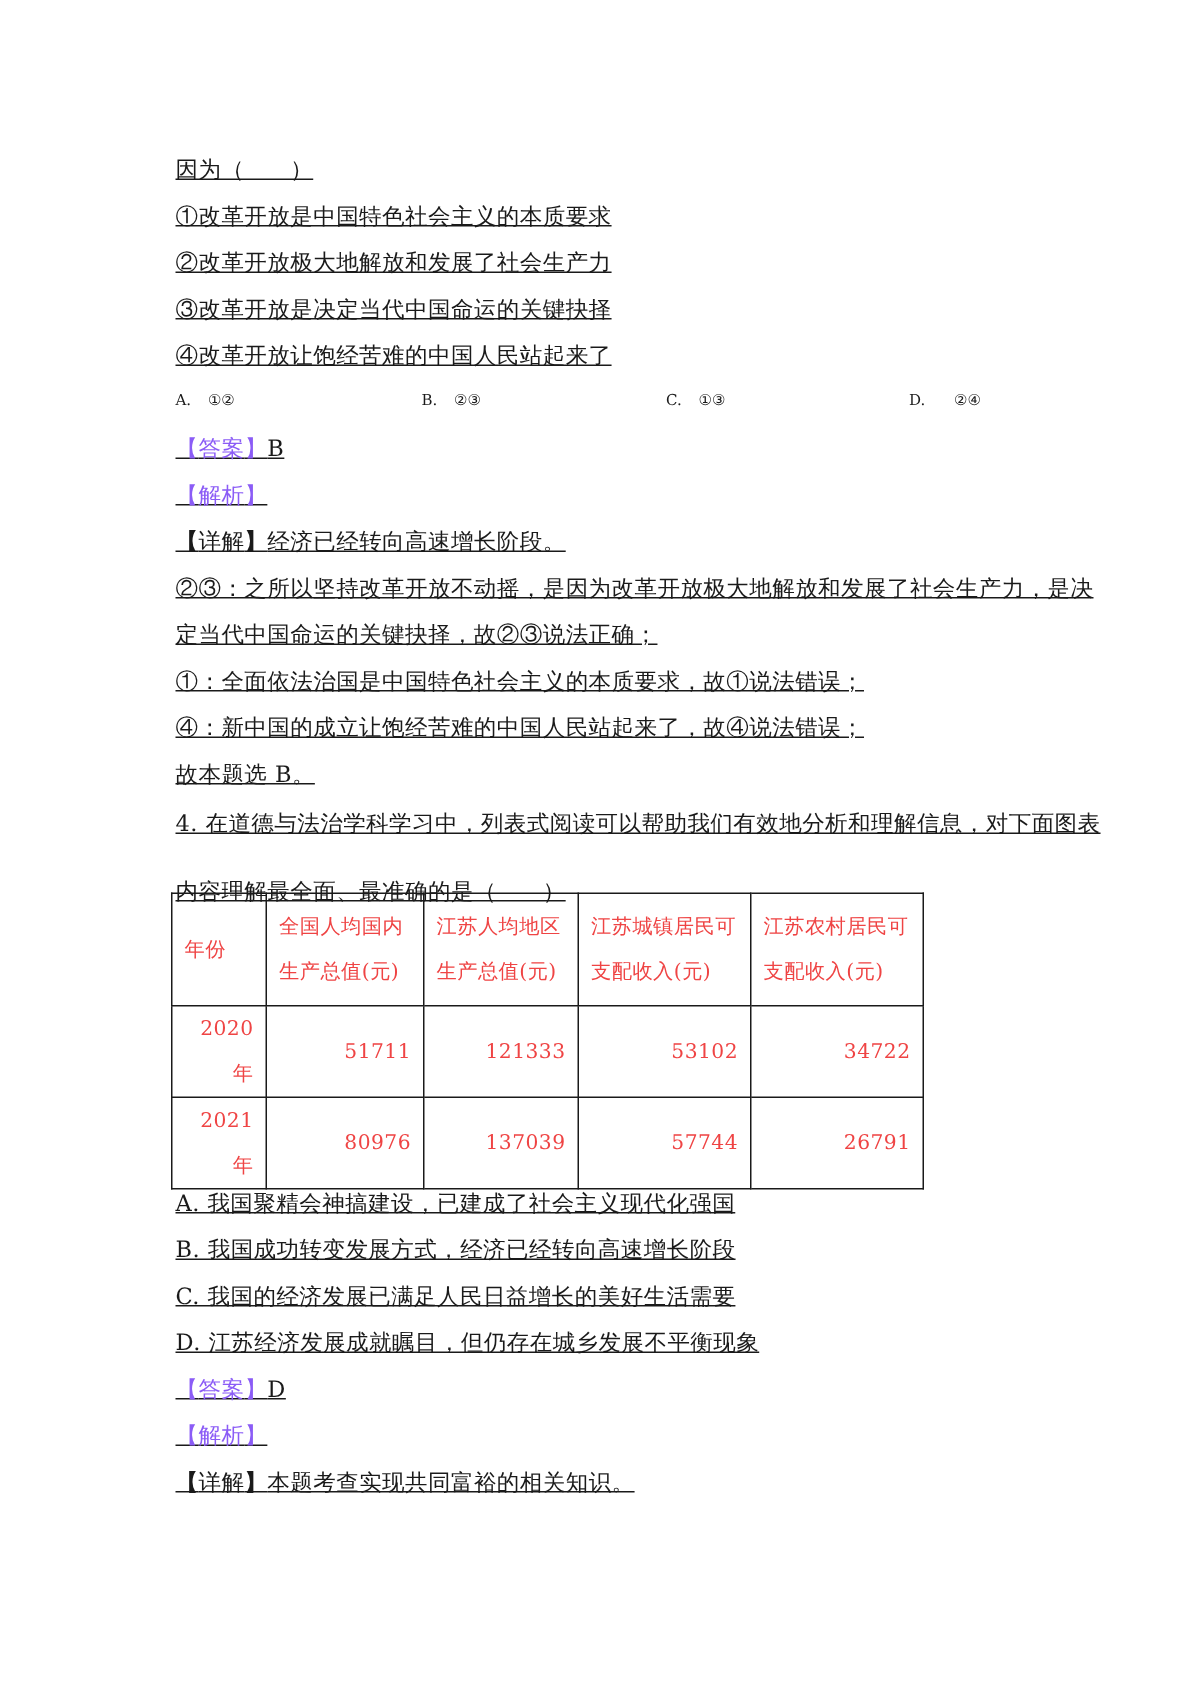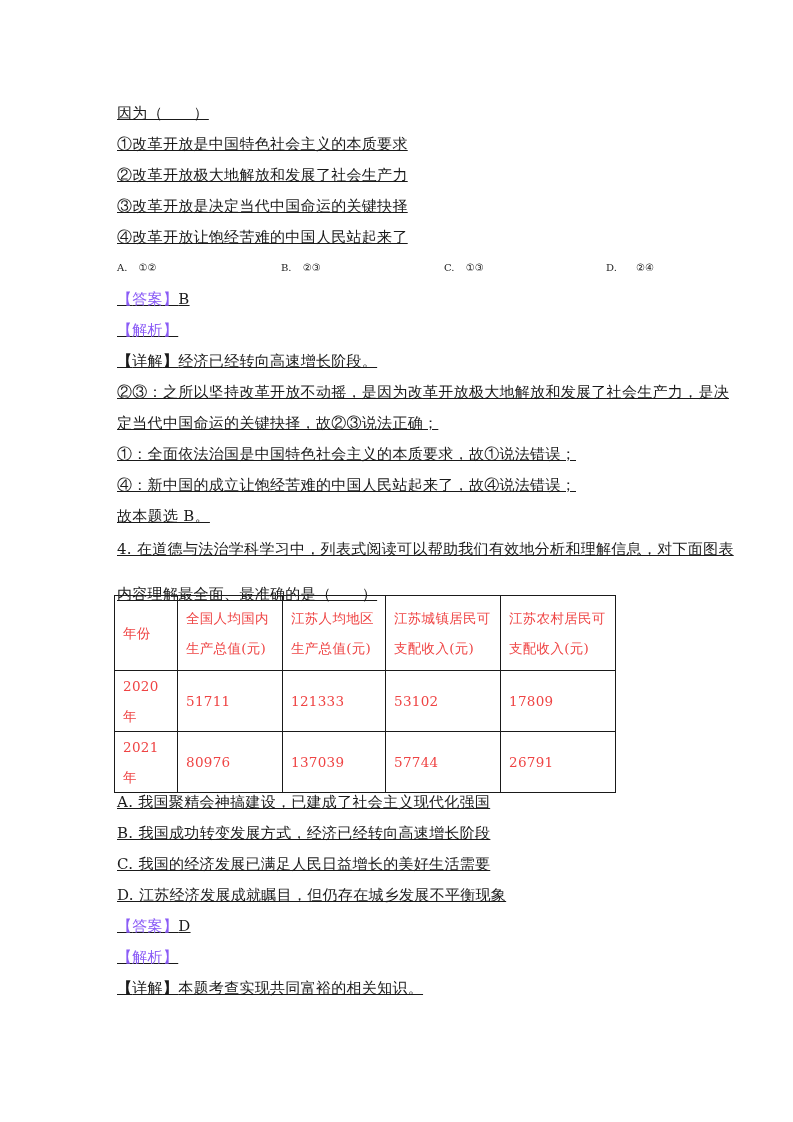--- a/index.html
+++ b/index.html
@@ -6,21 +6,21 @@
   body { width: 793px; height: 1122px; position: relative; overflow: hidden;
          font-family: "DejaVu Serif", "Liberation Serif", serif; color: #1a1a1a; }
   .page { position: absolute; left: 0; top: 0; width: 793px; height: 1122px; }
   .line { position: absolute; left: 117px; font-size: 15px; line-height: 18px; white-space: nowrap; letter-spacing: 0.3px; text-decoration: underline; }
   .blue { color: #8b5cf6; }
   .bracket { color: #1a1a1a; font-weight: bold; }
   .opt { position: absolute; font-size: 10px; line-height: 18px; white-space: nowrap; }
   table.data { position: absolute; left: 114px; top: 595px; border-collapse: collapse; font-size: 13.5px; }
   table.data td { border: 1.3px solid #1a1a1a; padding: 0 8px; vertical-align: middle; line-height: 30px; color: #ef4444; letter-spacing: 0.3px; }
   table.data tr.head td { height: 74px; }
-  table.data tr.row td { height: 40px; }
+  table.data tr.row td { height: 40px; text-align: right; }
 </style>
 </head>
 <body>
 
 <div class="page">
 
   <div class="line" style="top:104px">因为（　　）</div>
   <div class="line" style="top:135px">①改革开放是中国特色社会主义的本质要求</div>
   <div class="line" style="top:166px">②改革开放极大地解放和发展了社会生产力</div>
   <div class="line" style="top:197px">③改革开放是决定当代中国命运的关键抉择</div>
@@ -80,21 +80,21 @@
       <td style="width:98px">
             <div>江苏农村居民可</div>
             <div>支配收入(元)</div>
           </td>
     </tr>
     <tr class="row">
       <td>2020 年</td>
       <td>51711</td>
       <td>121333</td>
       <td>53102</td>
-      <td>17809</td>
+      <td>34722</td>
     </tr>
     <tr class="row">
       <td>2021 年</td>
       <td>80976</td>
       <td>137039</td>
       <td>57744</td>
       <td>26791</td>
     </tr>
   </tbody>
     </table>

